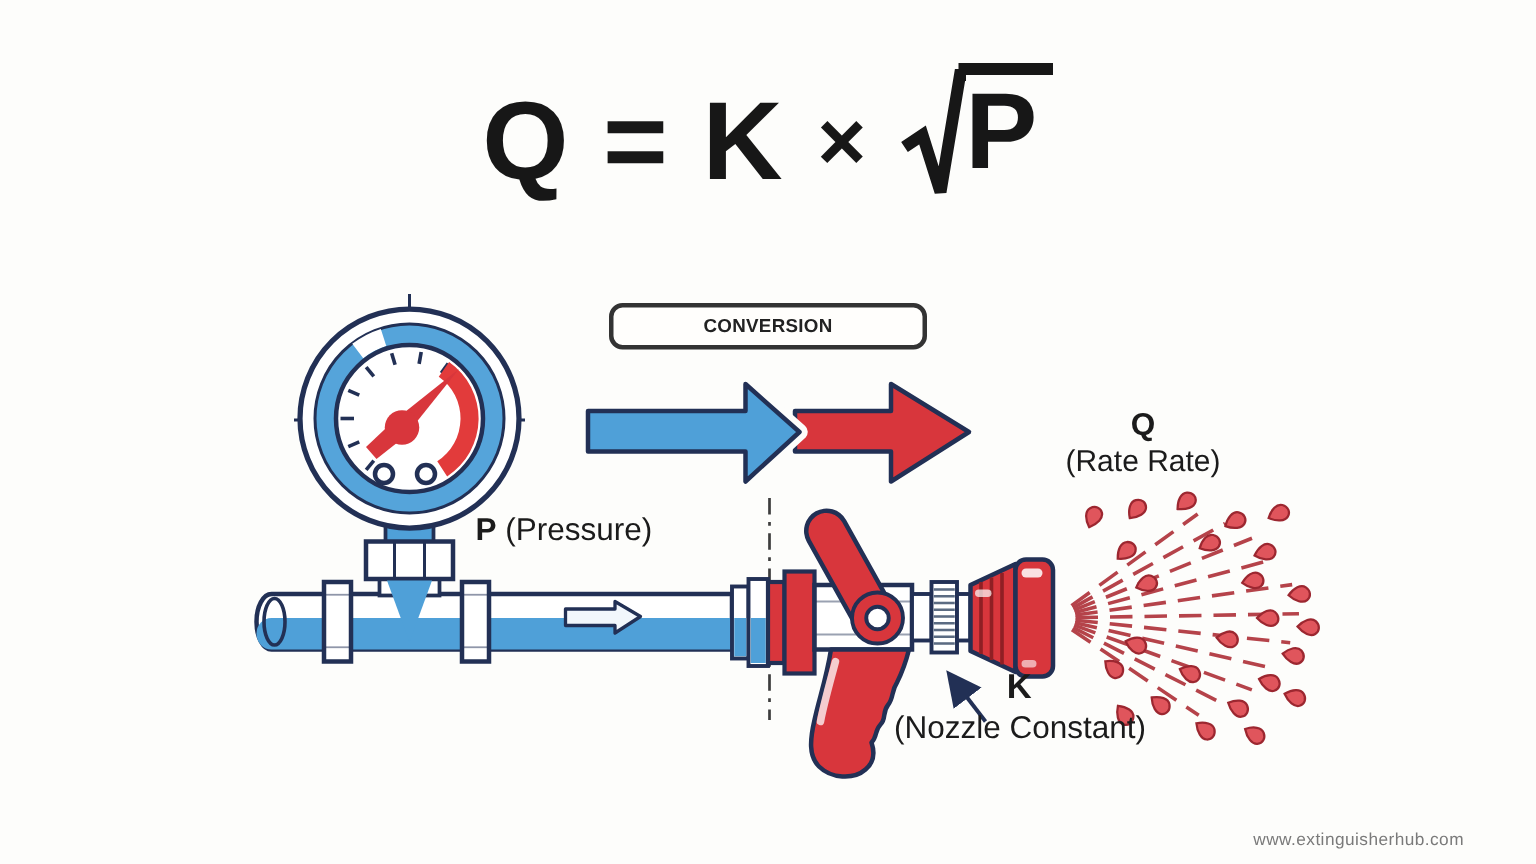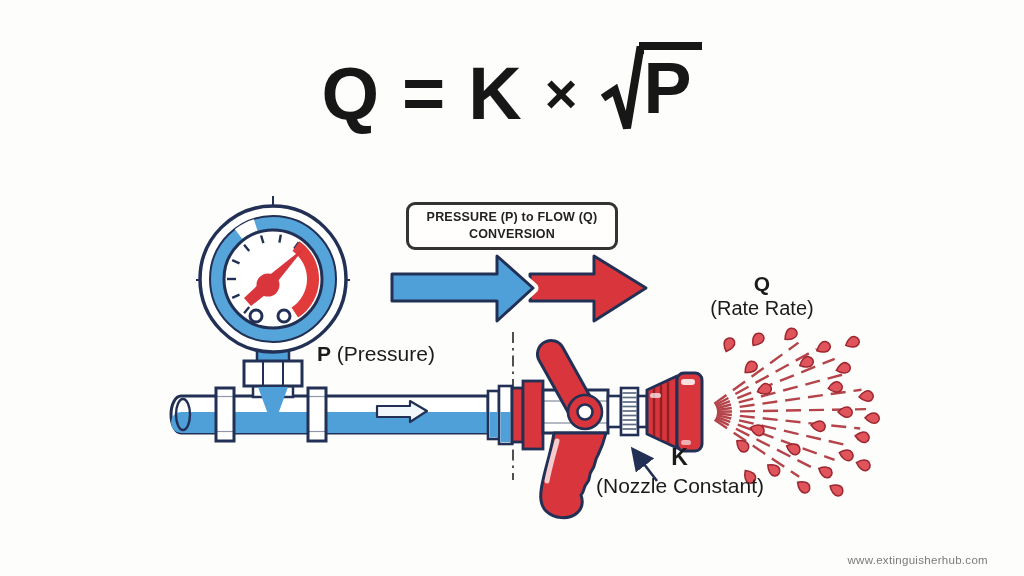--- a/index.html
+++ b/index.html
@@ -30,21 +30,21 @@
   }
   .lbl{font-size:21px;white-space:nowrap;}
   .lbl b{font-weight:700;}
   .lbl-pressure{left:317px;top:342px;}
   .lbl-flow{left:700px;top:272px;width:124px;text-align:center;font-size:20px;}
   .lbl-flow b{display:block;font-size:21px;margin-bottom:1px;}
   .lbl-k{left:588px;top:444px;width:184px;text-align:center;}
   .lbl-k b{display:block;font-size:23px;margin-bottom:3px;letter-spacing:1px;}
   .lbl-k .cap{font-size:21px;margin-top:24px;}
   .watermark{
-    right:36px;bottom:10px;font-size:11.5px;color:#7a7a7a;letter-spacing:.3px;
+    right:48px;bottom:10px;font-size:11.5px;color:#7a7a7a;letter-spacing:.3px;
   }
   svg.diagram{position:absolute;left:0;top:0;width:1024px;height:576px;}
 </style>
 </head>
 <body>
 
 <div class="stage">
 
   <div class="formula">
     <span>Q</span>
@@ -248,21 +248,20 @@
         <use href="#drop" transform="translate(47,65) rotate(54)"></use>
         <use href="#drop" transform="translate(101,75) rotate(37)"></use>
         <use href="#drop" transform="translate(134,78) rotate(30)"></use>
       </g>
     </g>
 
     <line x1="657" y1="481" x2="634" y2="451" stroke="#223055" stroke-width="2.6" marker-end="url(#ah)"></line>
   </svg>
 
   <div class="overlay conv-box">
-    <div>PRESSURE (P) to FLOW (Q)</div>
     <div>CONVERSION</div>
   </div>
 
   <div class="overlay lbl lbl-pressure">
     <b>P</b>
     <span>(Pressure)</span>
   </div>
 
   <div class="overlay lbl lbl-flow">
     <b>Q</b>

